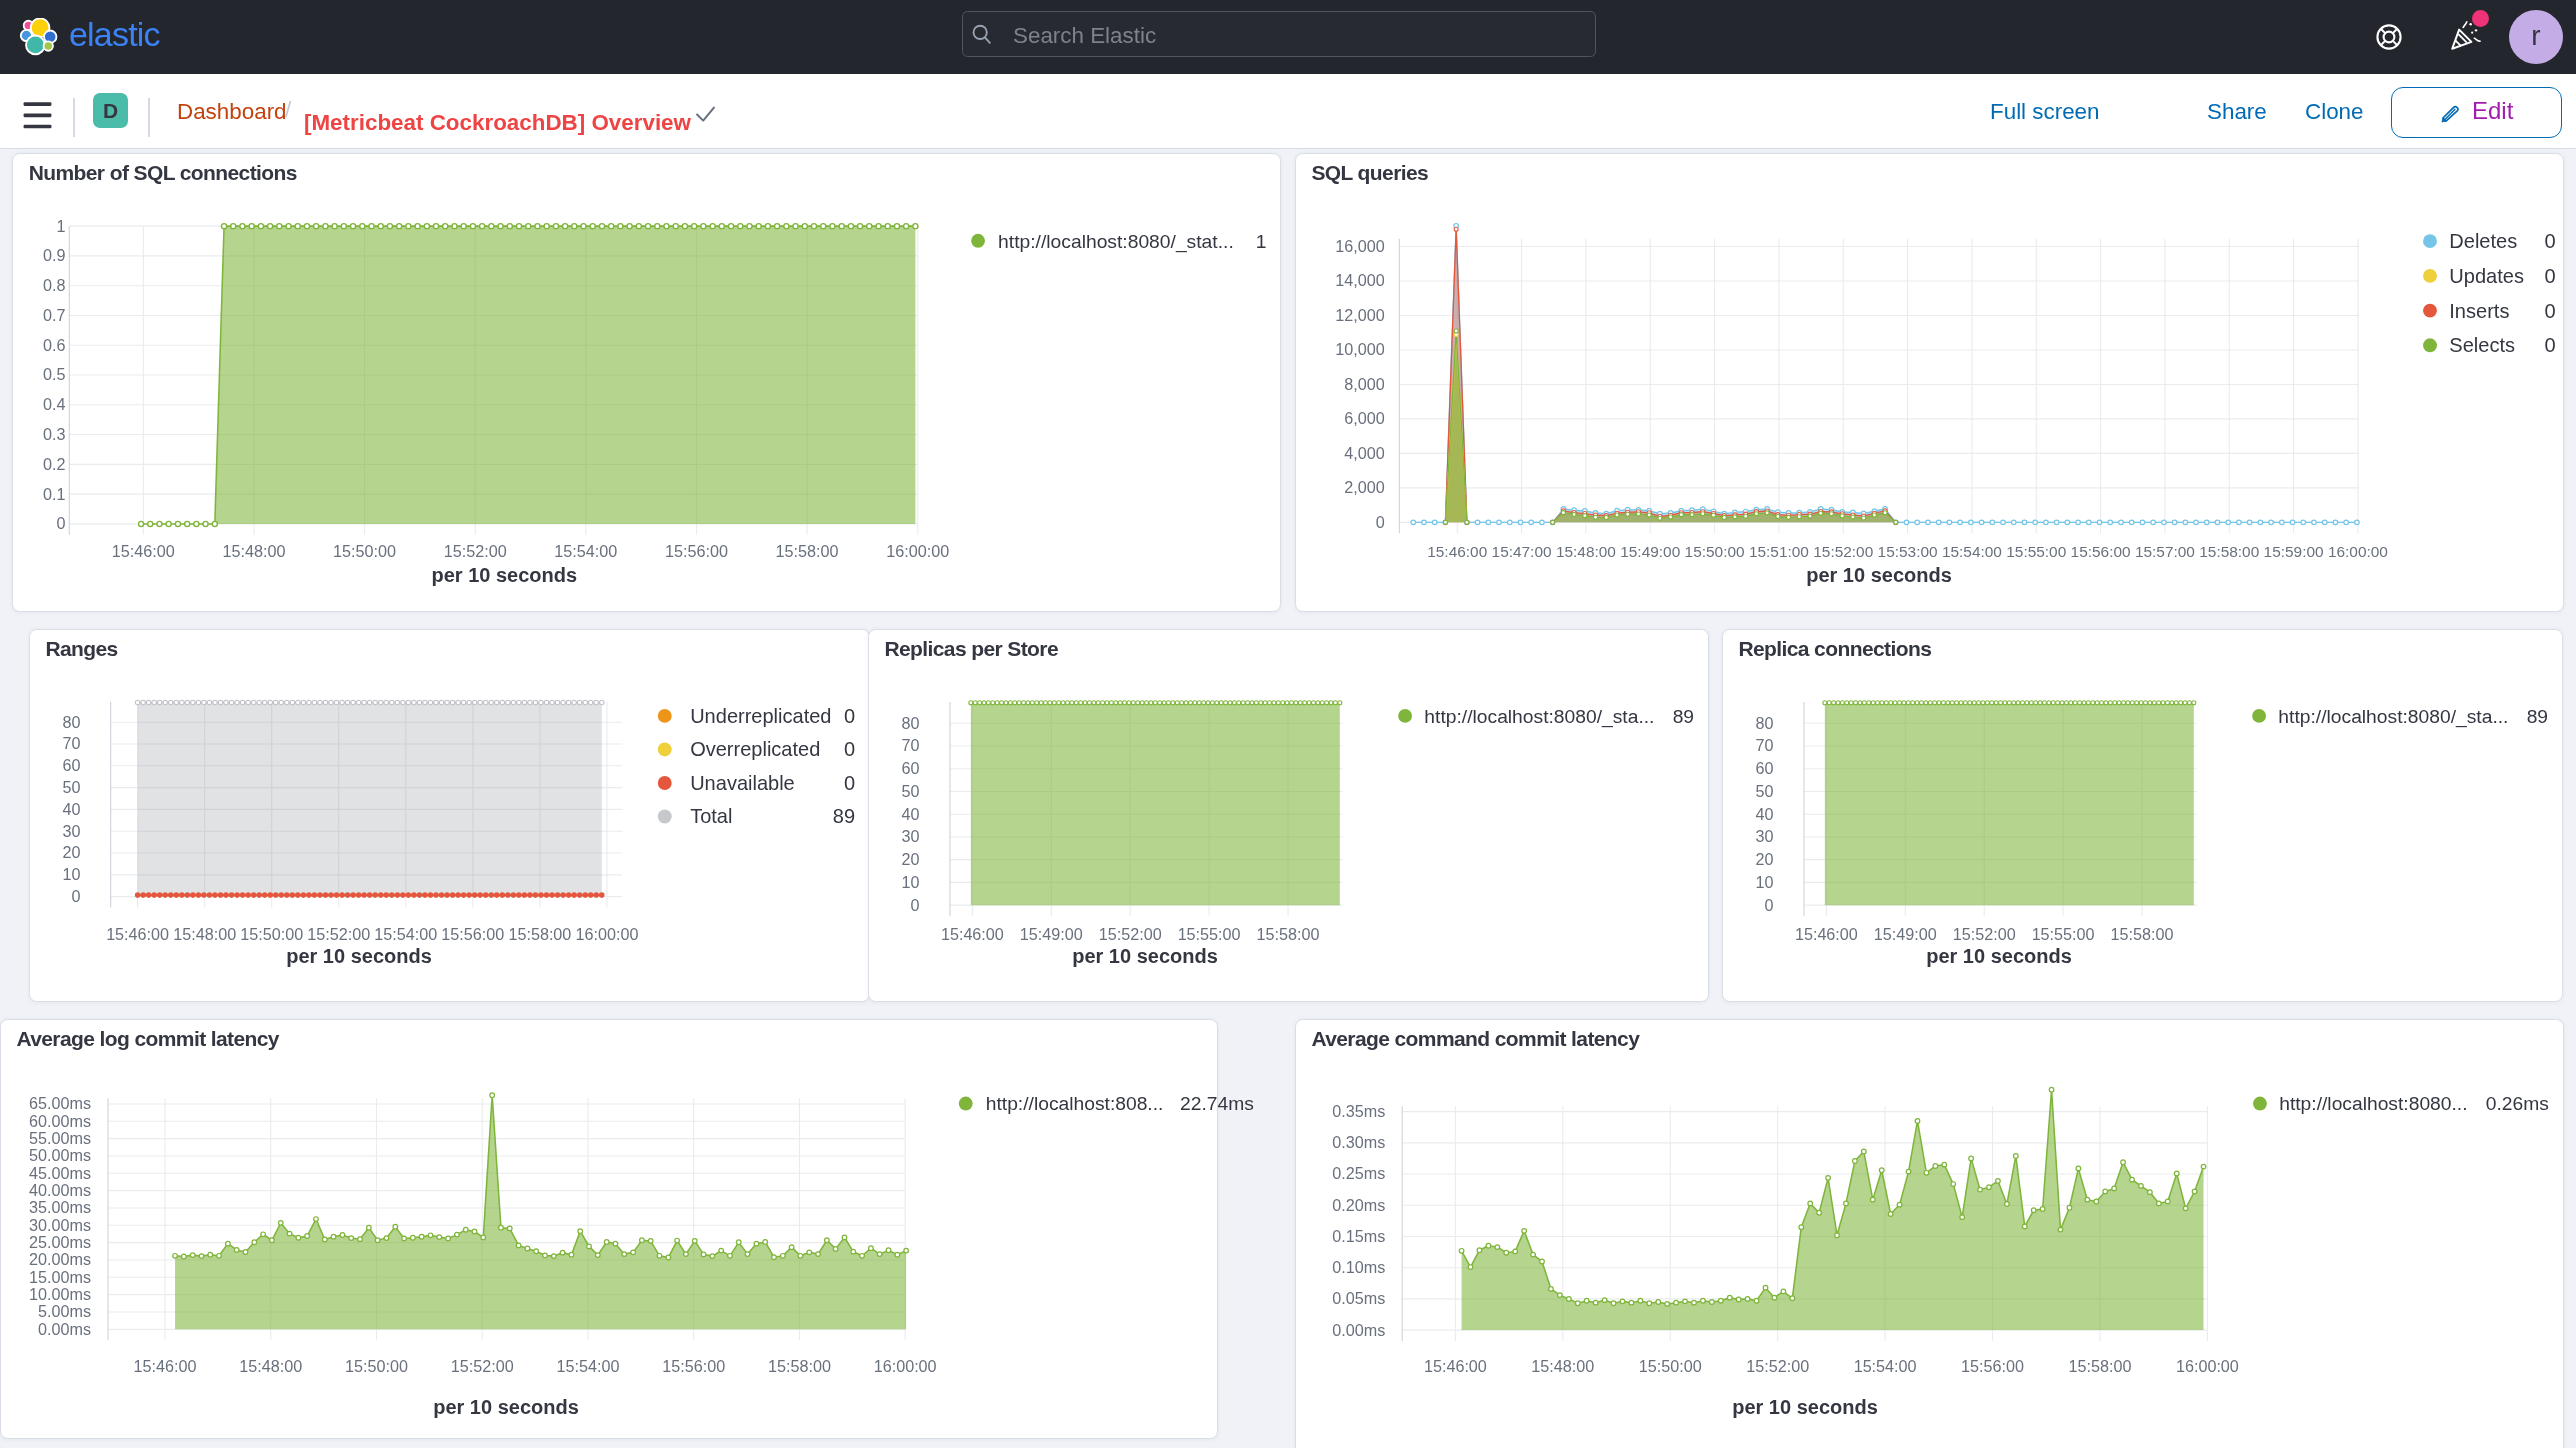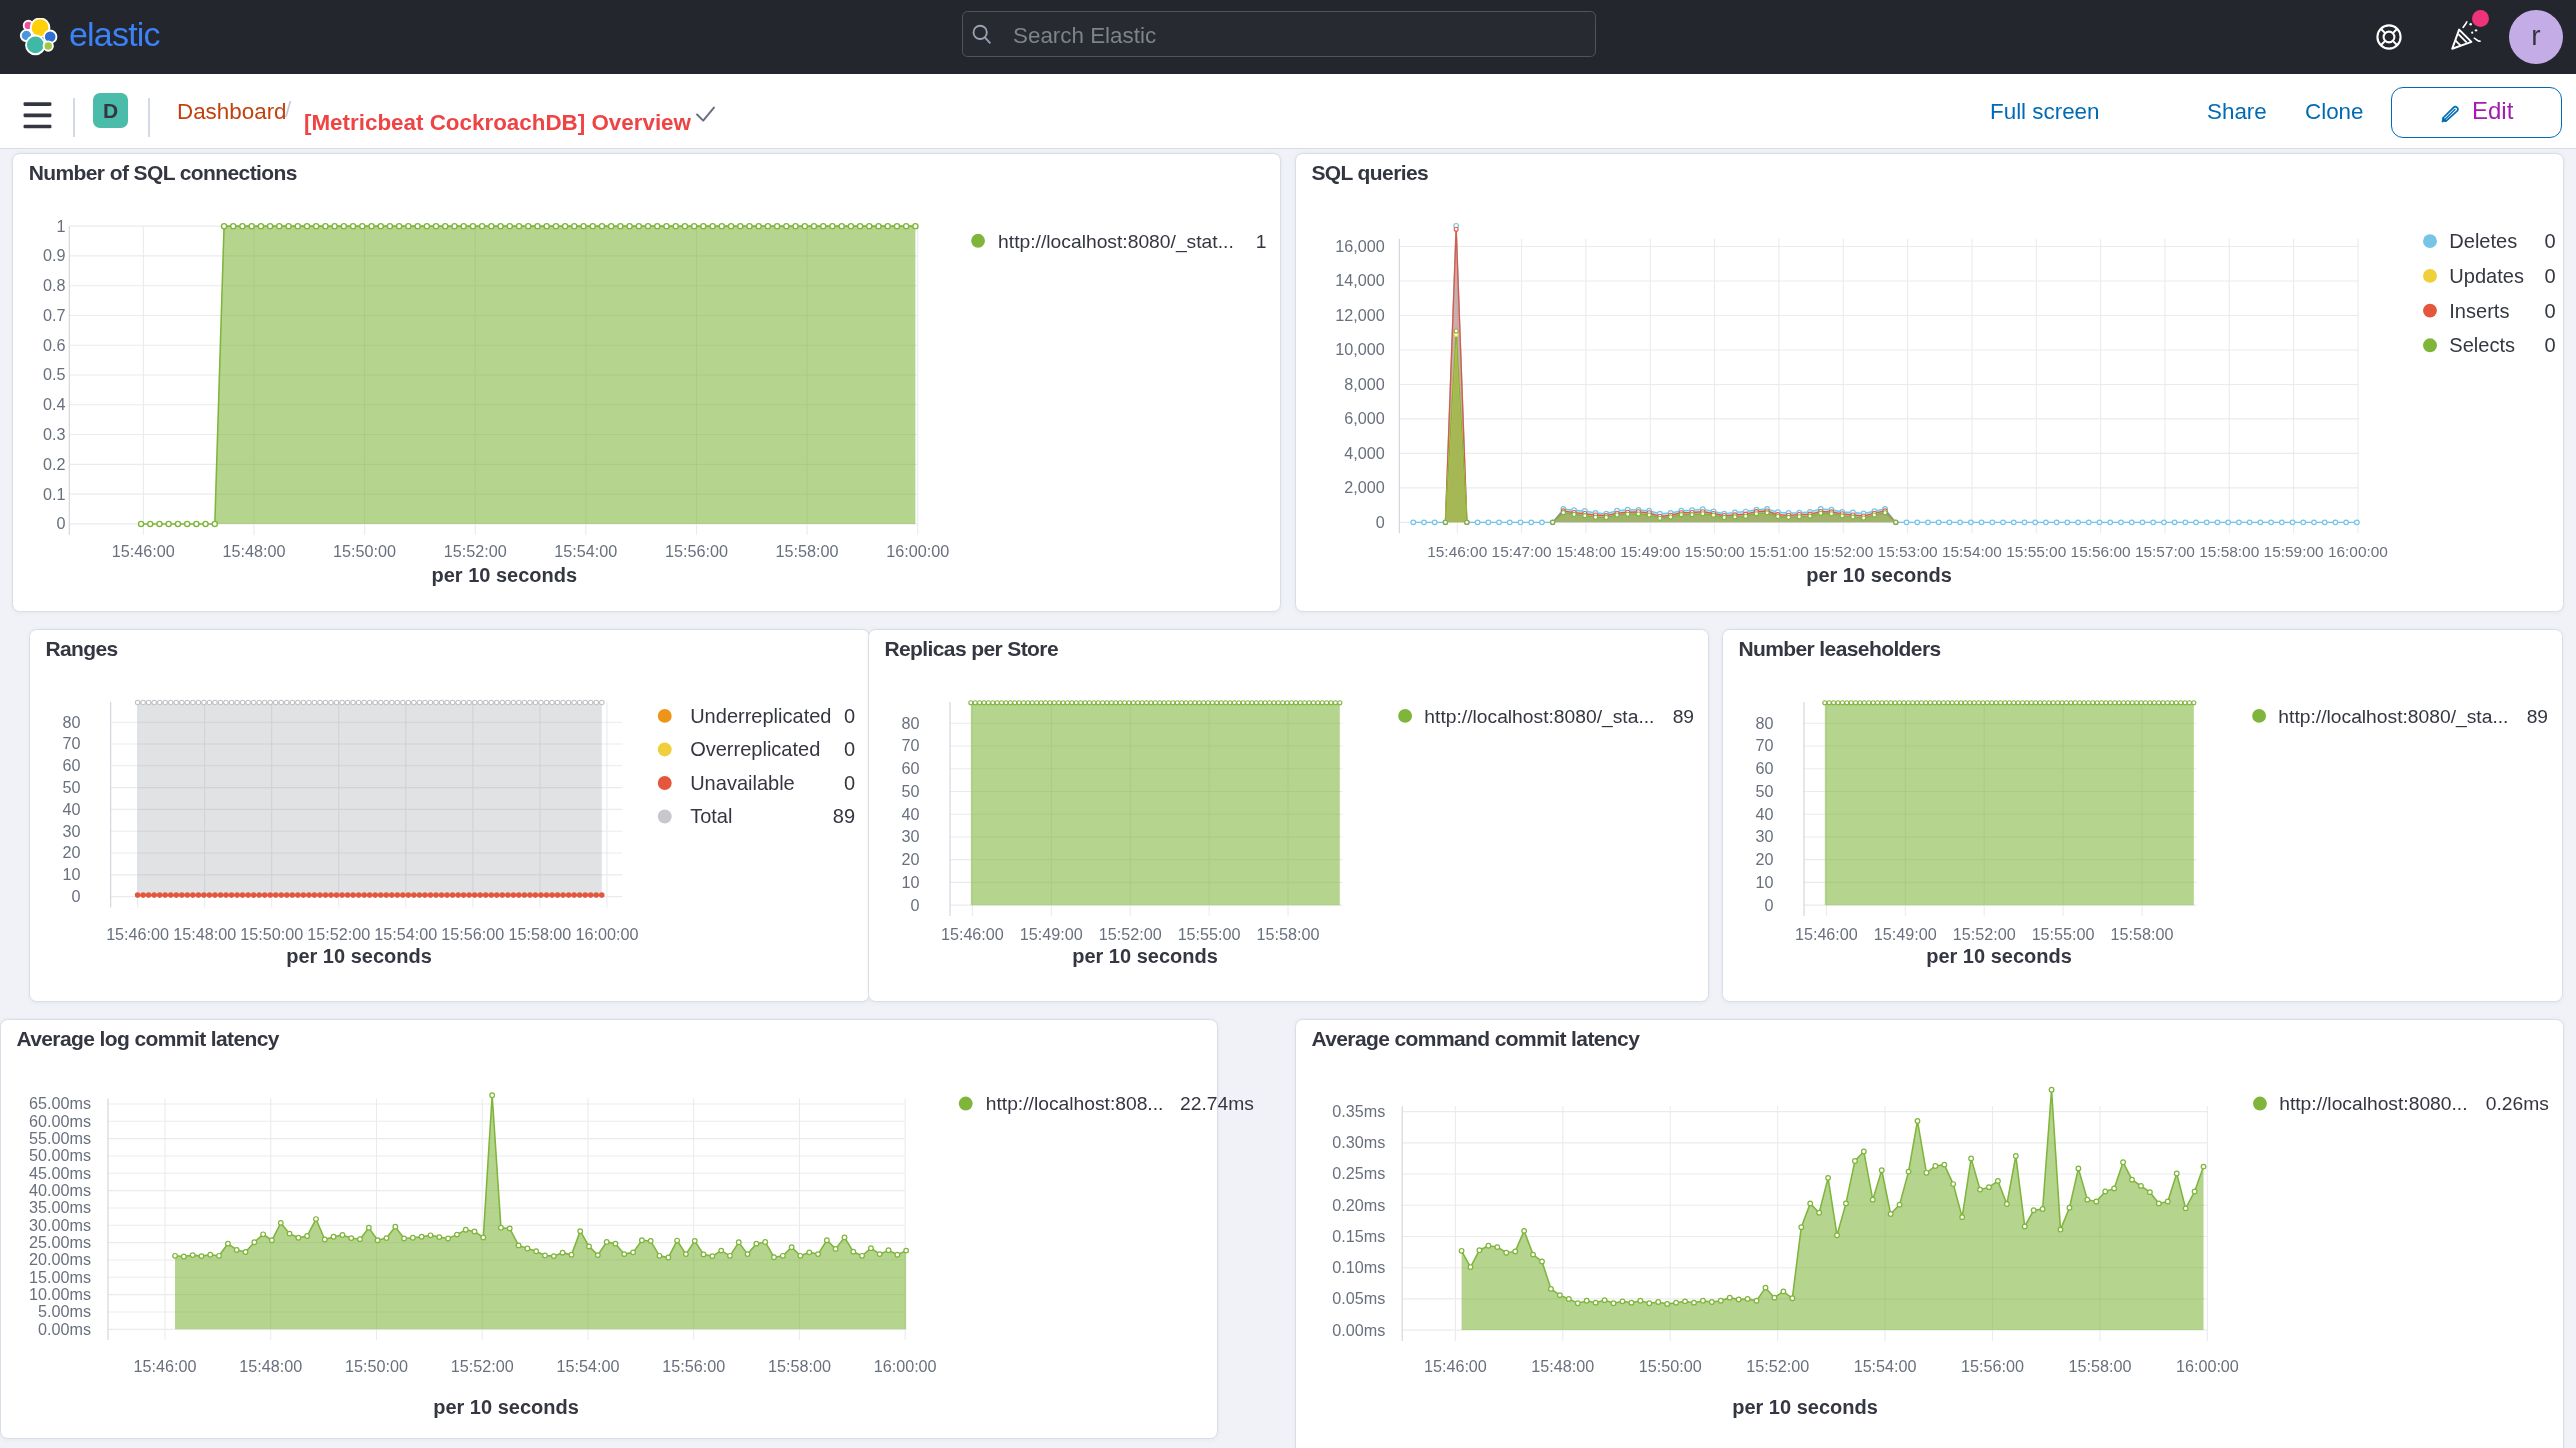--- a/index.html
+++ b/index.html
@@ -806,21 +806,21 @@
       <circle cx="598.9" cy="94.4" r="2.6" fill="#fff" stroke="#7fb53b" stroke-width="1.4"></circle>
       <circle cx="604.6" cy="94.4" r="2.6" fill="#fff" stroke="#7fb53b" stroke-width="1.4"></circle>
       <circle cx="610.3" cy="94.4" r="2.6" fill="#fff" stroke="#7fb53b" stroke-width="1.4"></circle>
       <circle cx="695" cy="111.5" r="9" fill="#7fb53b"></circle>
       <text x="720" y="120.5" font-size="25" fill="#343741" font-family="Liberation Sans, sans-serif">http://localhost:8080/_sta...</text>
       <text x="1070" y="120.5" font-size="25" fill="#343741" text-anchor="end" font-family="Liberation Sans, sans-serif">89</text>
     </svg>
     <div class="perlab" style="left:191px;top:315px">per 10 seconds</div>
   </div>
 <div class="panel" style="left:1722px;top:629px;width:841px;height:373px">
-    <div class="ptitle">Number leaseholders</div>
+    <div class="ptitle">Replica connections</div>
     <svg width="841" height="373" viewBox="0 0 1090 484" style="position:absolute;left:0;top:0">
       <line x1="104.5" y1="357" x2="614" y2="357" stroke="#e9ebee" stroke-width="1.4"></line>
       <line x1="104.5" y1="327.5" x2="614" y2="327.5" stroke="#e9ebee" stroke-width="1.4"></line>
       <line x1="104.5" y1="298" x2="614" y2="298" stroke="#e9ebee" stroke-width="1.4"></line>
       <line x1="104.5" y1="268.5" x2="614" y2="268.5" stroke="#e9ebee" stroke-width="1.4"></line>
       <line x1="104.5" y1="239" x2="614" y2="239" stroke="#e9ebee" stroke-width="1.4"></line>
       <line x1="104.5" y1="209.5" x2="614" y2="209.5" stroke="#e9ebee" stroke-width="1.4"></line>
       <line x1="104.5" y1="180" x2="614" y2="180" stroke="#e9ebee" stroke-width="1.4"></line>
       <line x1="104.5" y1="150.5" x2="614" y2="150.5" stroke="#e9ebee" stroke-width="1.4"></line>
       <line x1="104.5" y1="121" x2="614" y2="121" stroke="#e9ebee" stroke-width="1.4"></line>

